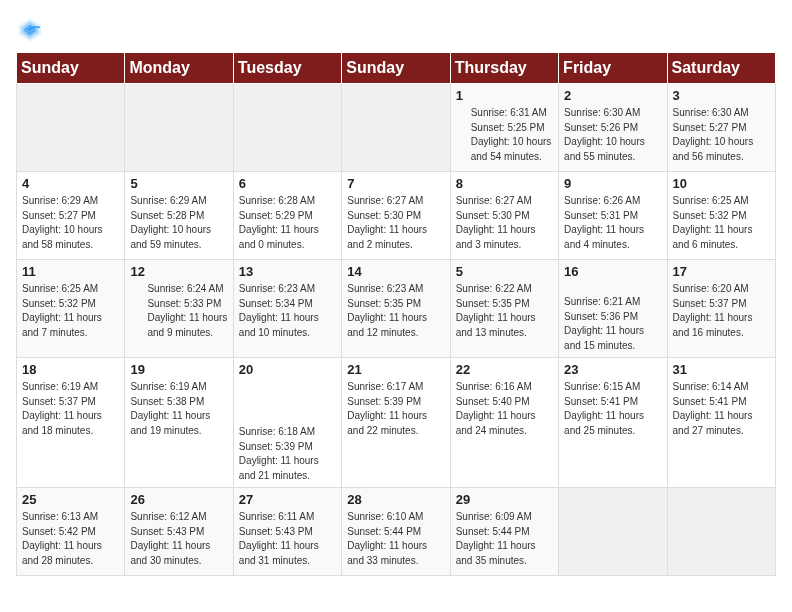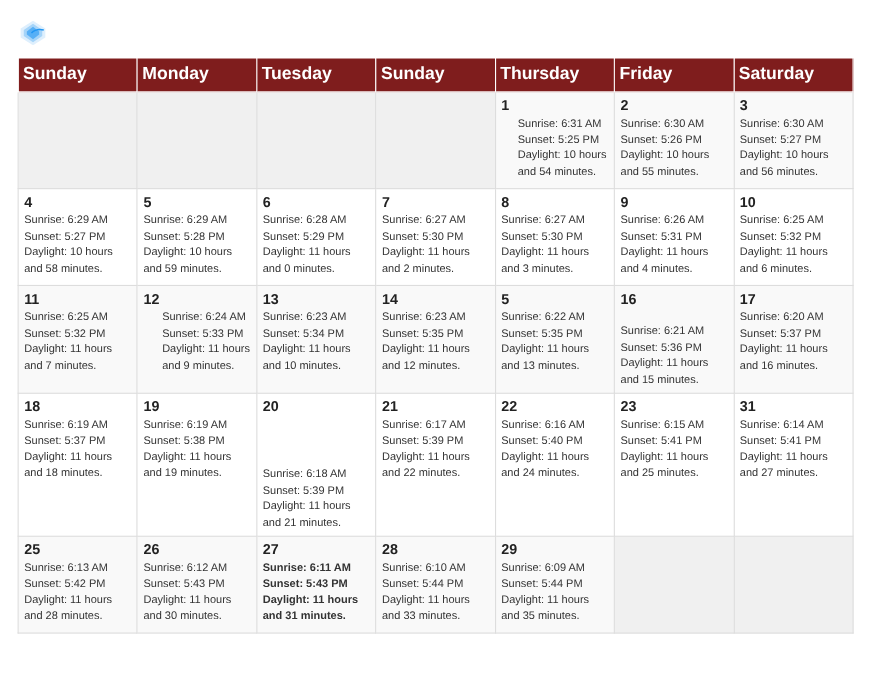--- a/index.html
+++ b/index.html
@@ -306,21 +306,21 @@
         </td>
         <td>
           <div class="day-number">26</div>
           <div class="day-info" style="white-space: pre-line;">Sunrise: 6:12 AM
 Sunset: 5:43 PM
 Daylight: 11 hours
 and 30 minutes.</div>
         </td>
         <td>
           <div class="day-number">27</div>
-          <div class="day-info" style="white-space: pre-line; font-weight: bold;">Sunrise: 6:11 AM
+          <div class="day-info" style="white-space: pre-line;">Sunrise: 6:11 AM
 Sunset: 5:43 PM
 Daylight: 11 hours
 and 31 minutes.</div>
         </td>
         <td>
           <div class="day-number">28</div>
           <div class="day-info" style="white-space: pre-line;">Sunrise: 6:10 AM
 Sunset: 5:44 PM
 Daylight: 11 hours
 and 33 minutes.</div>

